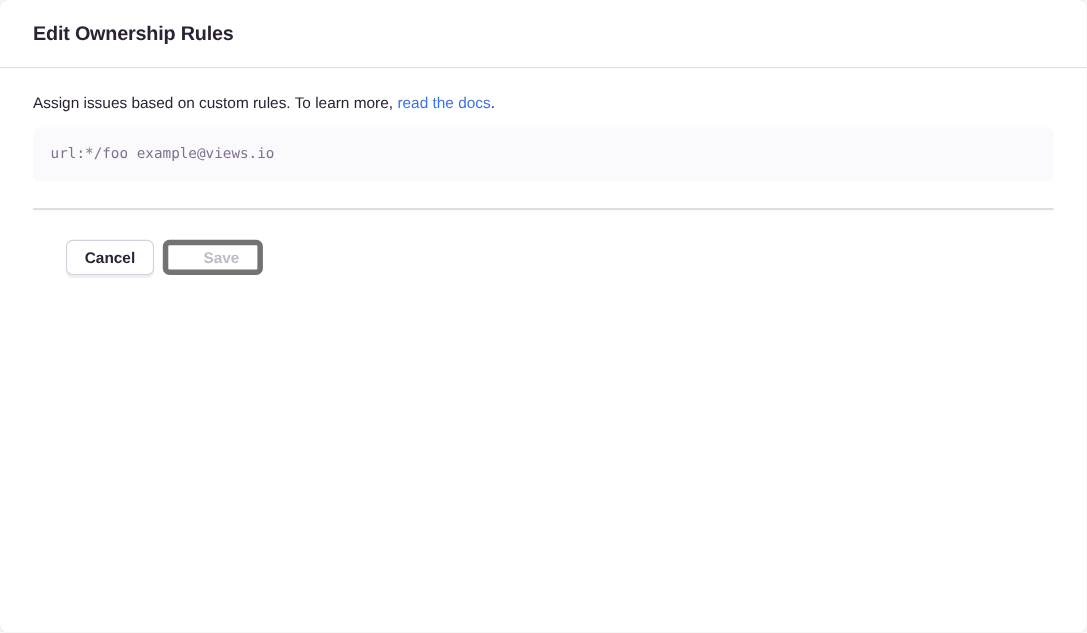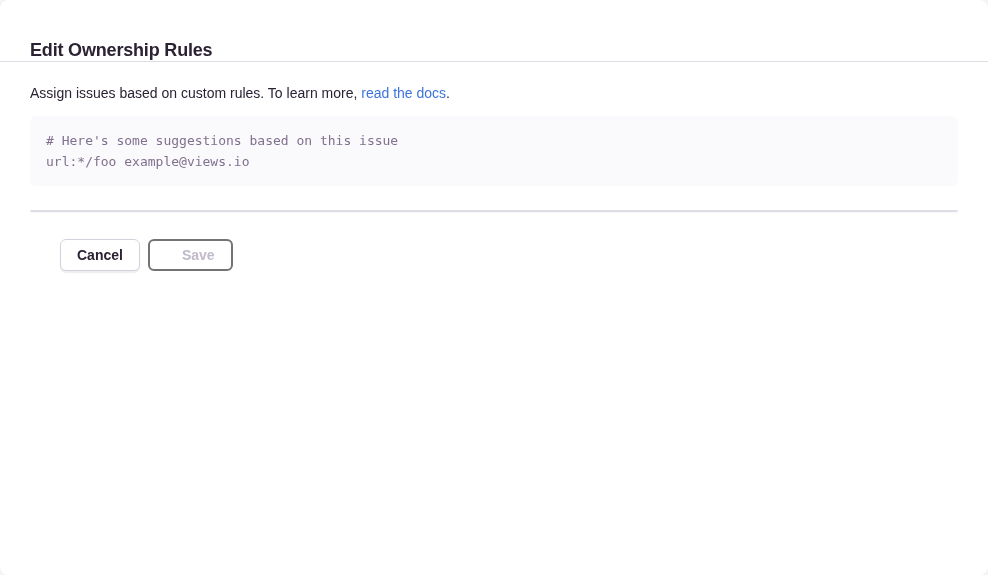--- a/index.html
+++ b/index.html
@@ -13,21 +13,21 @@
     position: relative;
     width: 988px; height: 575px;
     background: #ffffff;
     border-radius: 8px;
     box-shadow: 0 0 8px rgba(43,34,51,0.18);
     overflow: hidden;
   }
   .modal-header {
     height: 62px;
     display: flex;
-    align-items: flex-end;
+    align-items: center;
     padding: 0 30px;
     border-bottom: 1px solid #E0DCE5;
   }
   .modal-title {
     font-size: 18px;
     font-weight: 700;
     letter-spacing: -0.01em;
     color: #2B2233;
   }
   .modal-body {
@@ -101,42 +101,41 @@
     font-weight: 600;
     cursor: pointer;
     background: #ffffff;
   }
   .btn-cancel {
     border: 1px solid #D5D0DD;
     color: #2B2233;
     box-shadow: 0 2px 1px rgba(43,34,51,0.08);
   }
   .btn-save[disabled] {
-    border: 2px solid #737373;
+    border: 5px solid #737373;
     color: #C0BACA;
     cursor: default;
     box-shadow: none;
     padding-left: 32px;
   }
 </style>
 </head>
 <body>
 
 <div class="modal">
 
   <div class="modal-header">
     <h2 class="modal-title">Edit Ownership Rules</h2>
   </div>
 
   <div class="modal-body">
 
     <p class="description"><span>Assign issues based on custom rules. To learn more, </span><a class="doc-link" href="#">read the docs</a><span>.</span></p>
 
     <div class="suggestion-block">
-      <div class="code-line"># Here's some suggestions based on this issue</div>
       <div class="code-line">url:*/foo example@views.io</div>
     </div>
 
     <div class="panel">
     </div>
 
     <div class="modal-footer">
       <button class="btn btn-cancel">Cancel</button>
       <button class="btn btn-save" disabled="">Save</button>
     </div>

